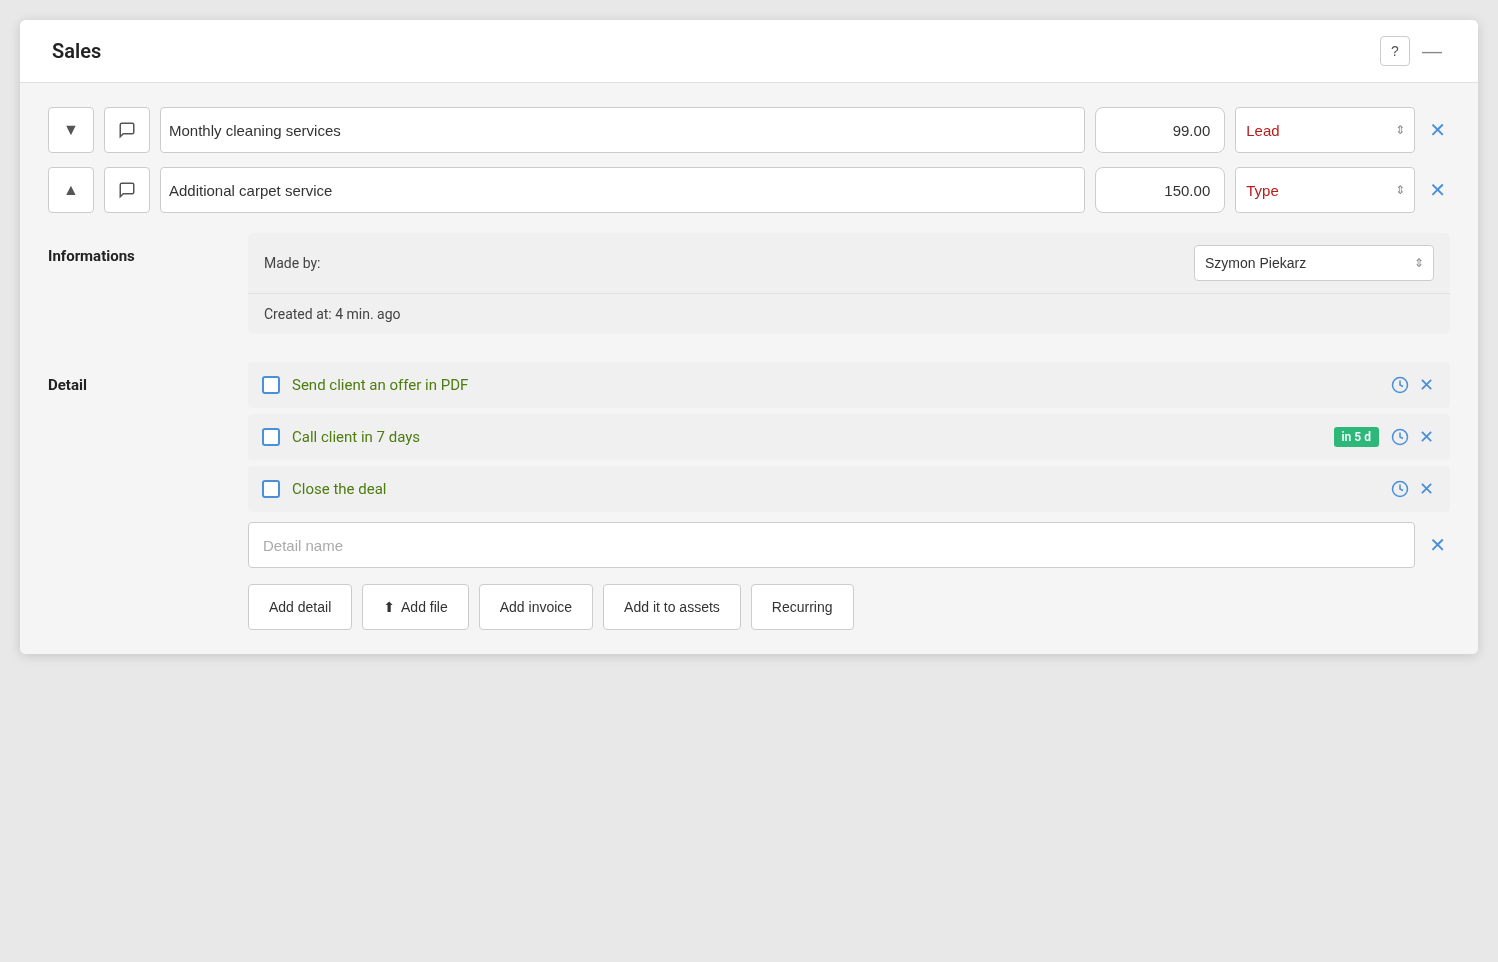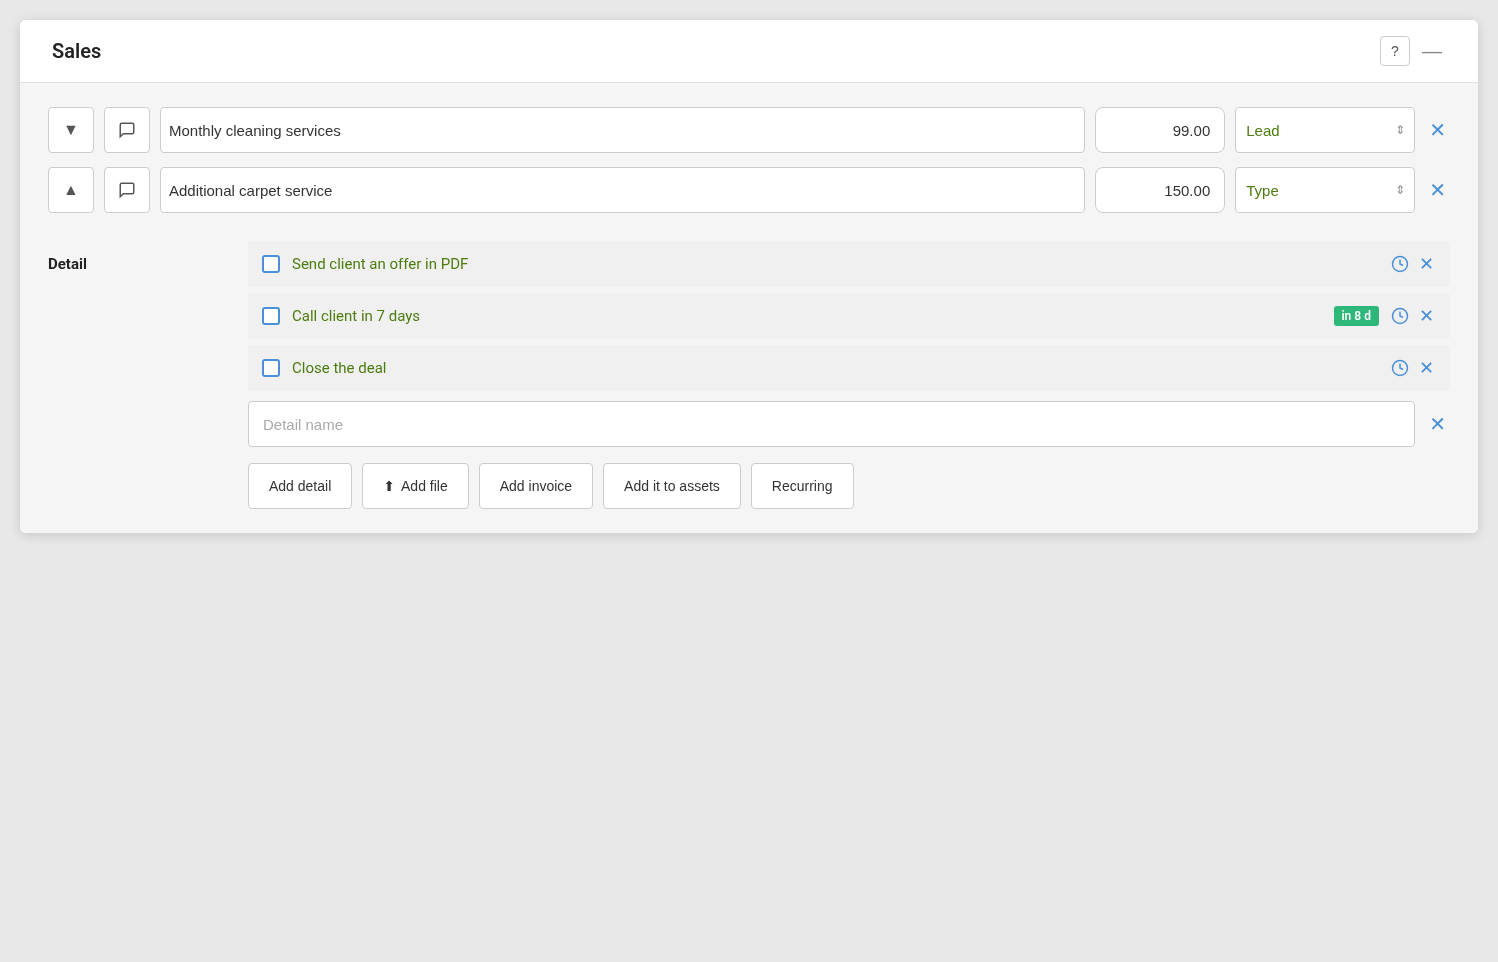--- a/index.html
+++ b/index.html
@@ -123,21 +123,21 @@
       flex-shrink: 0;
     }
     .item-type-select {
       width: 180px;
       height: 46px;
       border: 1px solid #ccc;
       border-radius: 4px;
       padding: 0 10px;
       font-size: 15px;
       background: #fff;
-      color: #4d7c0f;
+      color: #b91c1c;
       outline: none;
       flex-shrink: 0;
       appearance: none;
       -webkit-appearance: none;
     }
     .select-wrapper {
       position: relative;
       width: 180px;
       flex-shrink: 0;
     }
@@ -380,20 +380,38 @@
         <select class="item-type-select">
           <option>Lead</option>
           <option selected="">Type</option>
           <option>Offer</option>
           <option>Invoice</option>
         </select>
       </div>
       <button class="delete-btn">✕</button>
     </div>
 
+    <div class="section-row">
+      <div class="section-label">Informations</div>
+      <div class="section-content">
+        <div class="info-panel">
+          <div class="info-row">
+            <span class="info-label">Made by:</span>
+            <div class="info-select-wrapper">
+              <select class="info-select">
+                <option>Szymon Piekarz</option>
+              </select>
+            </div>
+          </div>
+          <div class="info-row">
+            <span class="info-created">Created at: 4 min. ago</span>
+          </div>
+        </div>
+      </div>
+    </div>
 
     <div class="section-row details-section">
       <div class="section-label">Detail</div>
       <div class="section-content">
 
         <div class="detail-item">
           <input type="checkbox" class="detail-checkbox" style="">
           <span class="detail-text">Send client an offer in PDF</span>
           <div class="detail-actions">
             <button class="detail-action-btn">
@@ -402,21 +420,21 @@
                 <polyline points="12 6 12 12 16 14"></polyline>
               </svg>
             </button>
             <button class="detail-action-btn" style="color:#4a90d9; font-size:18px;">✕</button>
           </div>
         </div>
 
         <div class="detail-item">
           <input type="checkbox" class="detail-checkbox" style="">
           <span class="detail-text">Call client in 7 days</span>
-          <span class="badge">in 8 d</span>
+          <span class="badge">in 5 d</span>
           <div class="detail-actions">
             <button class="detail-action-btn">
               <svg class="clock-icon" viewBox="0 0 24 24" fill="none" stroke="#4a90d9" stroke-width="2">
                 <circle cx="12" cy="12" r="10"></circle>
                 <polyline points="12 6 12 12 16 14"></polyline>
               </svg>
             </button>
             <button class="detail-action-btn" style="color:#4a90d9; font-size:18px;">✕</button>
           </div>
         </div>

